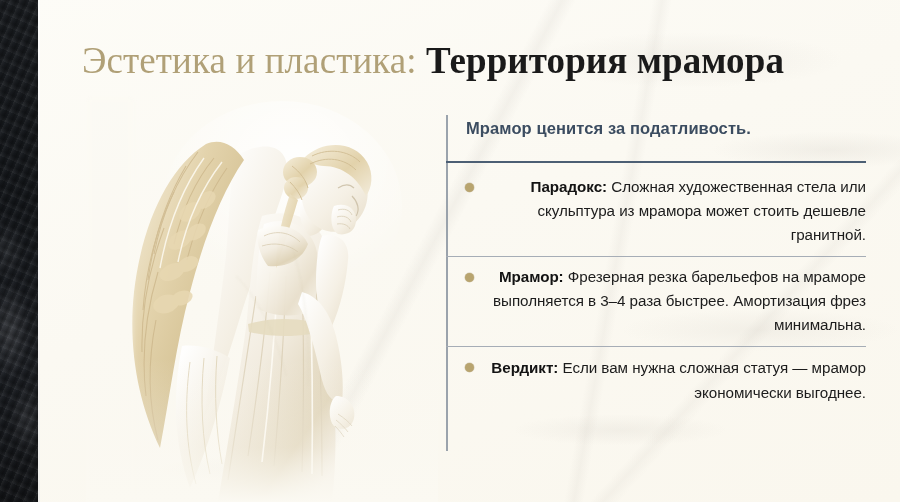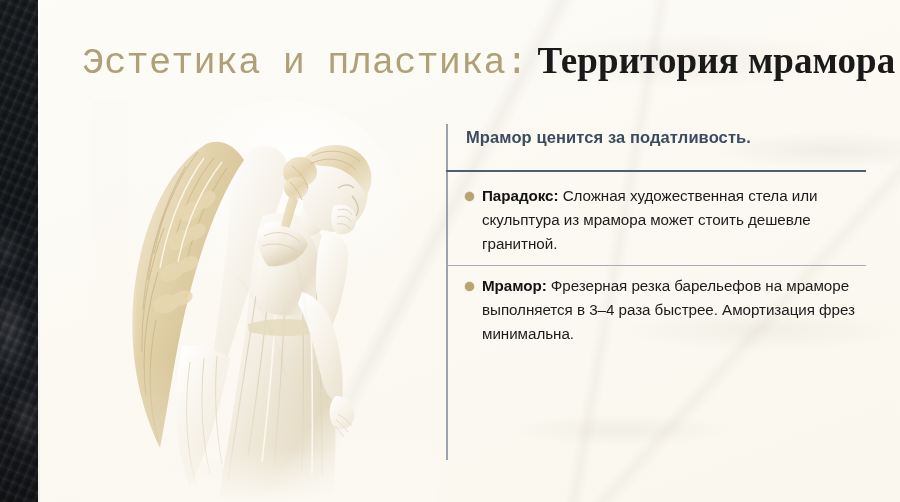--- a/index.html
+++ b/index.html
@@ -50,36 +50,36 @@
   
   .title-row {
     position:absolute; left:82px; top:38px;
     width:800px; height:46px;
     white-space:nowrap;
     font-family:"Liberation Serif", serif;
     font-size:37px;
     line-height:46px;
     letter-spacing:.1px;
   }
-  .title-accent { color:#b0a077;font-family:Liberation Mono, monospace; }
+  .title-accent { color:#b0a077; }
   .title-main   { color:#1a1a1a;font-weight:bold; }
 
   
   .statue-wrap {
     position:absolute;
     left:86px; top:96px;
     width:352px; height:406px;
     overflow:hidden;
   }
   .statue-svg { display:block; width:352px; height:406px; }
 
   
   .panel {
     position:absolute;
-    left:446px; top:124px;
+    left:446px; top:115px;
     width:436px; height:336px;
   }
   .panel-rule {
     position:absolute; left:0; top:0;
     width:2px; height:336px;
     background:#8a94a0;
     opacity:.85;
   }
 
   .panel-heading {
@@ -93,20 +93,21 @@
   }
   .heading-rule {
     position:absolute; left:0; top:46px;
     width:420px; height:2px;
     background:#4c5f74;
   }
 
   .bullet-list {
     position:absolute; left:0; top:52px;
     width:436px;
+    text-align:right;
   }
   .bullet {
     position:relative;
     padding:8px 0 9px 36px;
     width:420px;
   }
   .bullet + .bullet { border-top:1px solid #a6adb6; }
 
   .bullet-dot {
     position:absolute;
@@ -339,17 +340,23 @@
         </div>
       </div>
 
       <div class="bullet bullet-2">
         <span class="bullet-dot"></span>
         <div class="bullet-text">
           <b>Мрамор:</b><span> Фрезерная резка барельефов на мраморе выполняется в 3–4 раза быстрее. Амортизация фрез минимальна.</span>
         </div>
       </div>
 
+      <div class="bullet bullet-3">
+        <span class="bullet-dot"></span>
+        <div class="bullet-text">
+          <b>Вердикт:</b><span> Если вам нужна сложная статуя — мрамор экономически выгоднее.</span>
+        </div>
+      </div>
 
     </div>
   </div>
 
 </div>
 
 </body></html>

